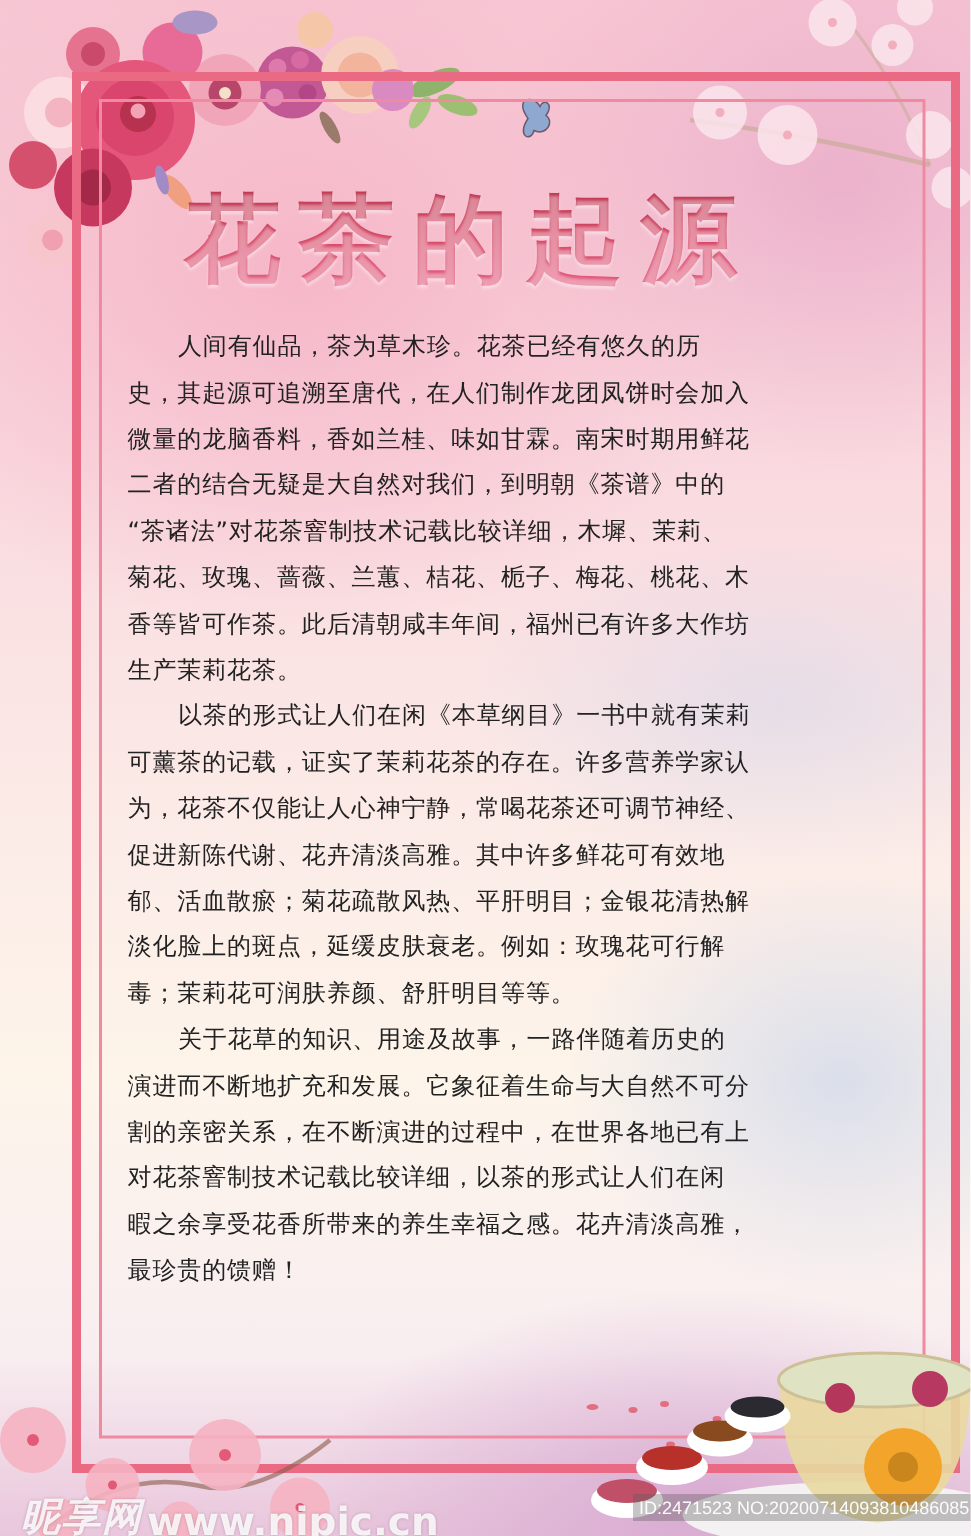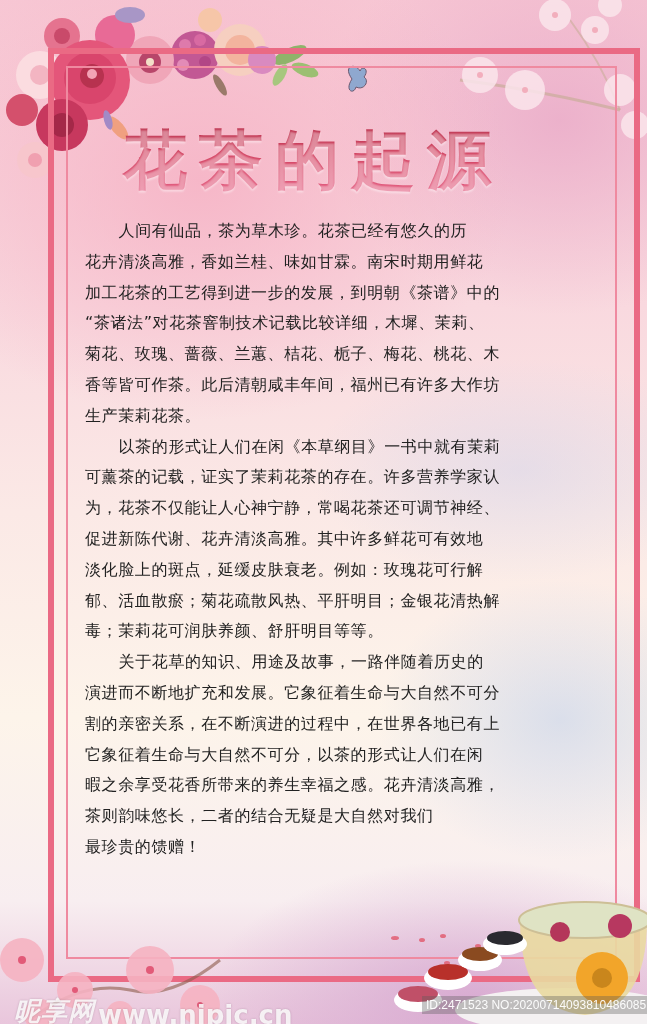--- a/index.html
+++ b/index.html
@@ -107,43 +107,43 @@
 </svg>
 
 <div class="frame-outer"></div>
 <div class="frame-inner"></div>
 
 <div class="title">花茶的起源</div>
 
 <div class="body-text">
   <p class="para">
     <span class="line">人间有仙品，茶为草木珍。花茶已经有悠久的历</span>
-    <span class="line" style="text-indent:0">花卉清淡高雅，香如兰桂、味如甘霖。南宋时期用鲜花</span>
-    <span class="line" style="text-indent:0">加工花茶的工艺得到进一步的发展，到明朝《茶谱》中的</span>
+    <span class="line" style="text-indent:0">史，其起源可追溯至唐代，在人们制作龙团凤饼时会加入</span>
+    <span class="line" style="text-indent:0">微量的龙脑香料，香如兰桂、味如甘霖。南宋时期用鲜花</span>
+    <span class="line" style="text-indent:0">二者的结合无疑是大自然对我们，到明朝《茶谱》中的</span>
     <span class="line" style="text-indent:0">“茶诸法”对花茶窨制技术记载比较详细，木墀、茉莉、</span>
     <span class="line" style="text-indent:0">菊花、玫瑰、蔷薇、兰蕙、桔花、栀子、梅花、桃花、木</span>
     <span class="line" style="text-indent:0">香等皆可作茶。此后清朝咸丰年间，福州已有许多大作坊</span>
     <span class="line" style="text-indent:0">生产茉莉花茶。</span>
   </p>
   <p class="para">
     <span class="line">以茶的形式让人们在闲《本草纲目》一书中就有茉莉</span>
     <span class="line" style="text-indent:0">可薰茶的记载，证实了茉莉花茶的存在。许多营养学家认</span>
     <span class="line" style="text-indent:0">为，花茶不仅能让人心神宁静，常喝花茶还可调节神经、</span>
     <span class="line" style="text-indent:0">促进新陈代谢、花卉清淡高雅。其中许多鲜花可有效地</span>
+    <span class="line" style="text-indent:0">郁、活血散瘀；菊花疏散风热、平肝明目；金银花清热解</span>
     <span class="line" style="text-indent:0">淡化脸上的斑点，延缓皮肤衰老。例如：玫瑰花可行解</span>
-    <span class="line" style="text-indent:0">郁、活血散瘀；菊花疏散风热、平肝明目；金银花清热解</span>
     <span class="line" style="text-indent:0">毒；茉莉花可润肤养颜、舒肝明目等等。</span>
   </p>
   <p class="para">
     <span class="line">关于花草的知识、用途及故事，一路伴随着历史的</span>
     <span class="line" style="text-indent:0">演进而不断地扩充和发展。它象征着生命与大自然不可分</span>
     <span class="line" style="text-indent:0">割的亲密关系，在不断演进的过程中，在世界各地已有上</span>
-    <span class="line" style="text-indent:0">它象征着生命与大自然不可分，以茶的形式让人们在闲</span>
+    <span class="line" style="text-indent:0">对花茶窨制技术记载比较详细，以茶的形式让人们在闲</span>
     <span class="line" style="text-indent:0">暇之余享受花香所带来的养生幸福之感。花卉清淡高雅，</span>
-    <span class="line" style="text-indent:0">茶则韵味悠长，二者的结合无疑是大自然对我们</span>
     <span class="line" style="text-indent:0">最珍贵的馈赠！</span>
   </p>
 </div>
 
 <svg style="position:absolute;left:0;top:920px" width="240" height="104" viewBox="0 0 240 104">
   <path d="M30 100 Q 80 60 130 70 Q 170 80 220 40" stroke="#8c5a4a" stroke-width="3" fill="none" opacity="0.6"></path>
   <g fill="#f6b3c2" opacity="0.9">
     <circle cx="22" cy="40" r="22"></circle>
       <circle cx="75" cy="70" r="18"></circle>
       <circle cx="150" cy="50" r="24"></circle>

